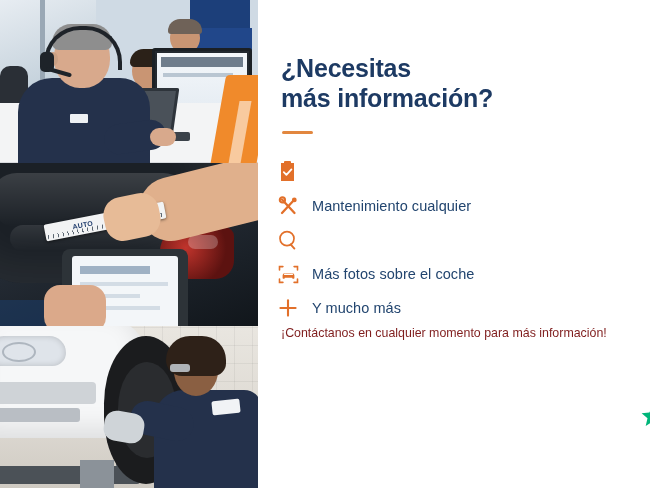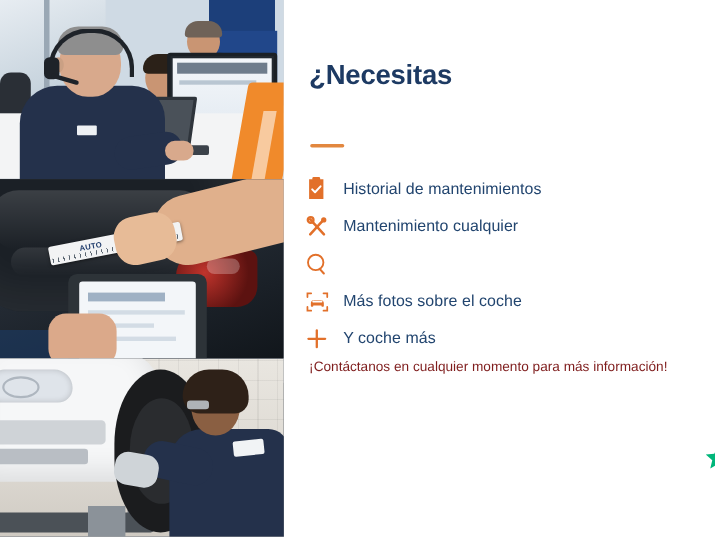--- a/index.html
+++ b/index.html
@@ -257,34 +257,34 @@
         <div class="mglass"></div>
       </div>
     </div>
 
   </div>
 
   <div class="panel">
 
     <div class="heading">
       <div>¿Necesitas</div>
+      <div>más información?</div>
     </div>
     <div class="rule"></div>
 
     <div class="features">
 
       <div class="feat">
         <span class="ic">
           <svg width="19" height="22" viewBox="0 0 19 22">
             <path d="M3 2h13v18H3z" fill="#e2702a"></path>
             <rect x="6" y="0" width="7" height="4" rx="1" fill="#e2702a"></rect>
             <path d="M5.8 11.2l2.6 2.6 5-5.4" stroke="#fff" stroke-width="1.8" fill="none" stroke-linecap="round" stroke-linejoin="round"></path>
           </svg>
         </span>
-        <span class="lbl">Historial de mantenimientos</span>
       </div>
 
       <div class="feat">
         <span class="ic">
           <svg width="21" height="21" viewBox="0 0 21 21">
             <g stroke="#e2702a" stroke-width="2.3" stroke-linecap="round">
               <path d="M4 3.5 L16.5 17"></path>
               <path d="M16.5 3.5 L4 17"></path>
             </g>
             <circle cx="4.4" cy="3.9" r="2.6" fill="none" stroke="#e2702a" stroke-width="2.1"></circle>
@@ -323,21 +323,21 @@
 
       <div class="feat">
         <span class="ic">
           <svg width="20" height="20" viewBox="0 0 20 20">
             <g stroke="#e2702a" stroke-width="2.1" stroke-linecap="round">
               <path d="M10 2.4V17.6"></path>
                 <path d="M2.4 10H17.6"></path>
             </g>
           </svg>
         </span>
-        <span class="lbl">Y coche más</span>
+        <span class="lbl">Y mucho más</span>
       </div>
 
     </div>
 
     <div class="contact">
       <div>¡Contáctanos en cualquier momento para más información!</div>
     </div>
 
     <div class="tp">
       <div class="tp-logo">

